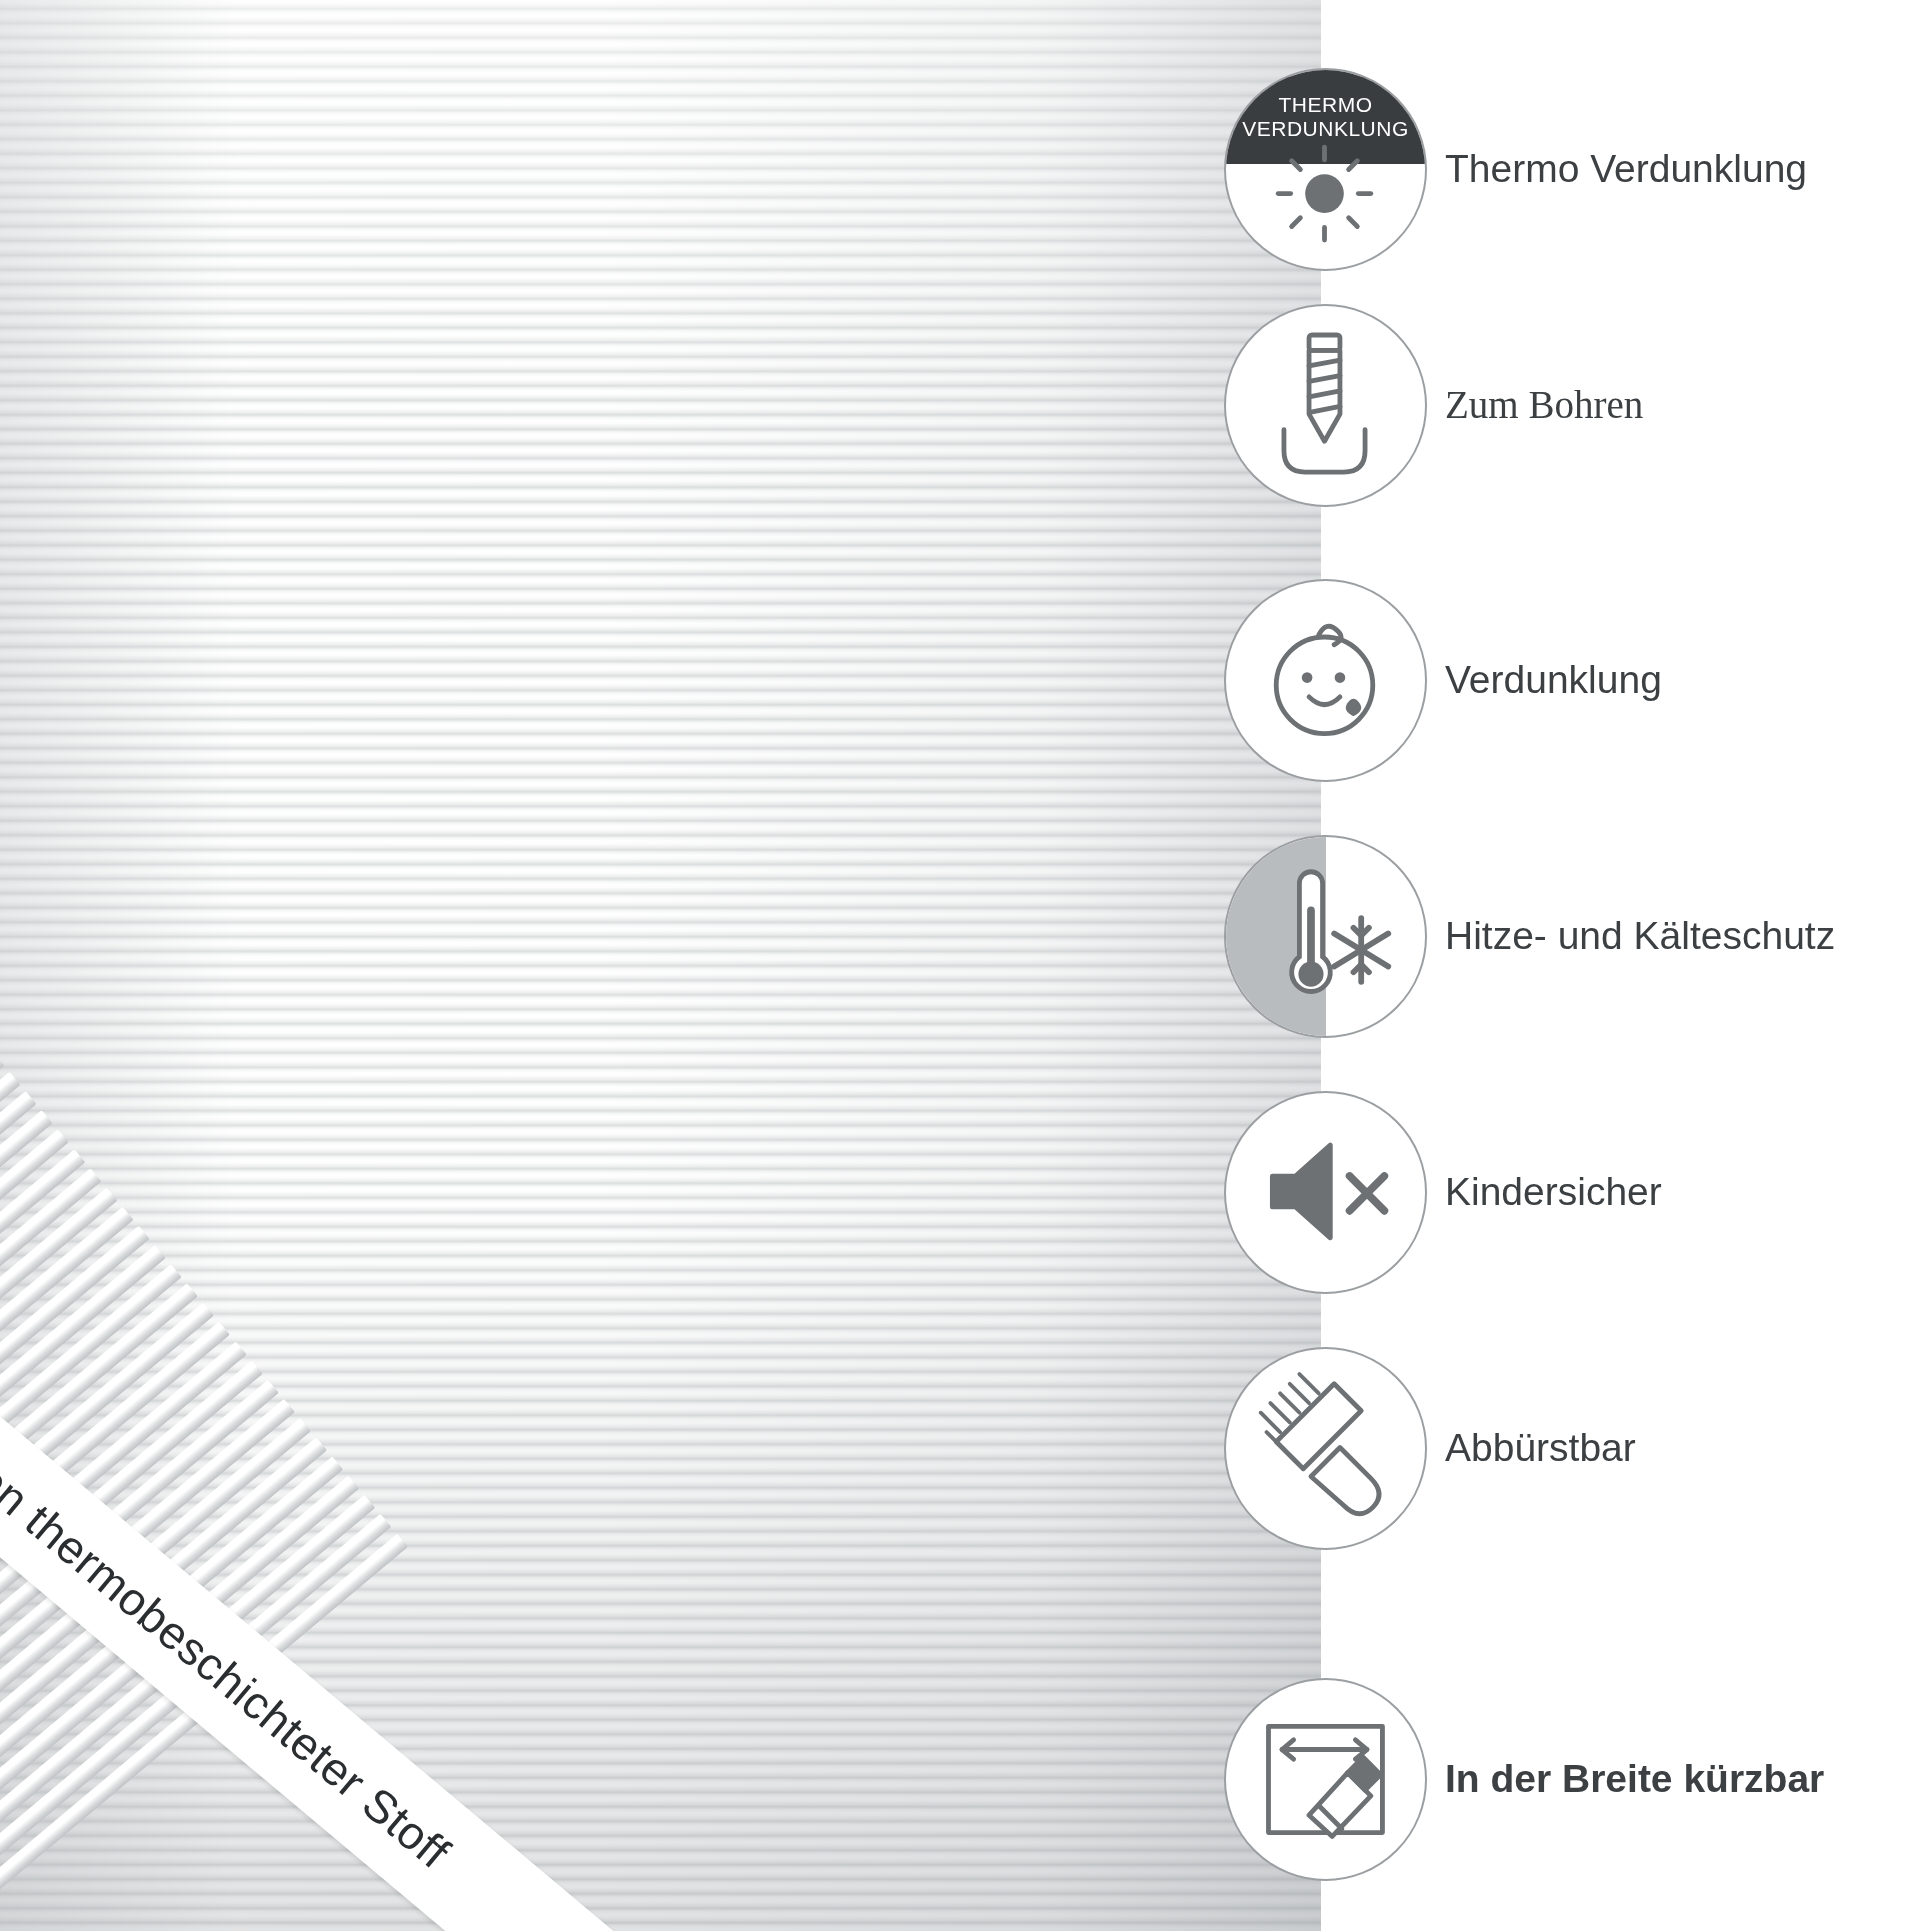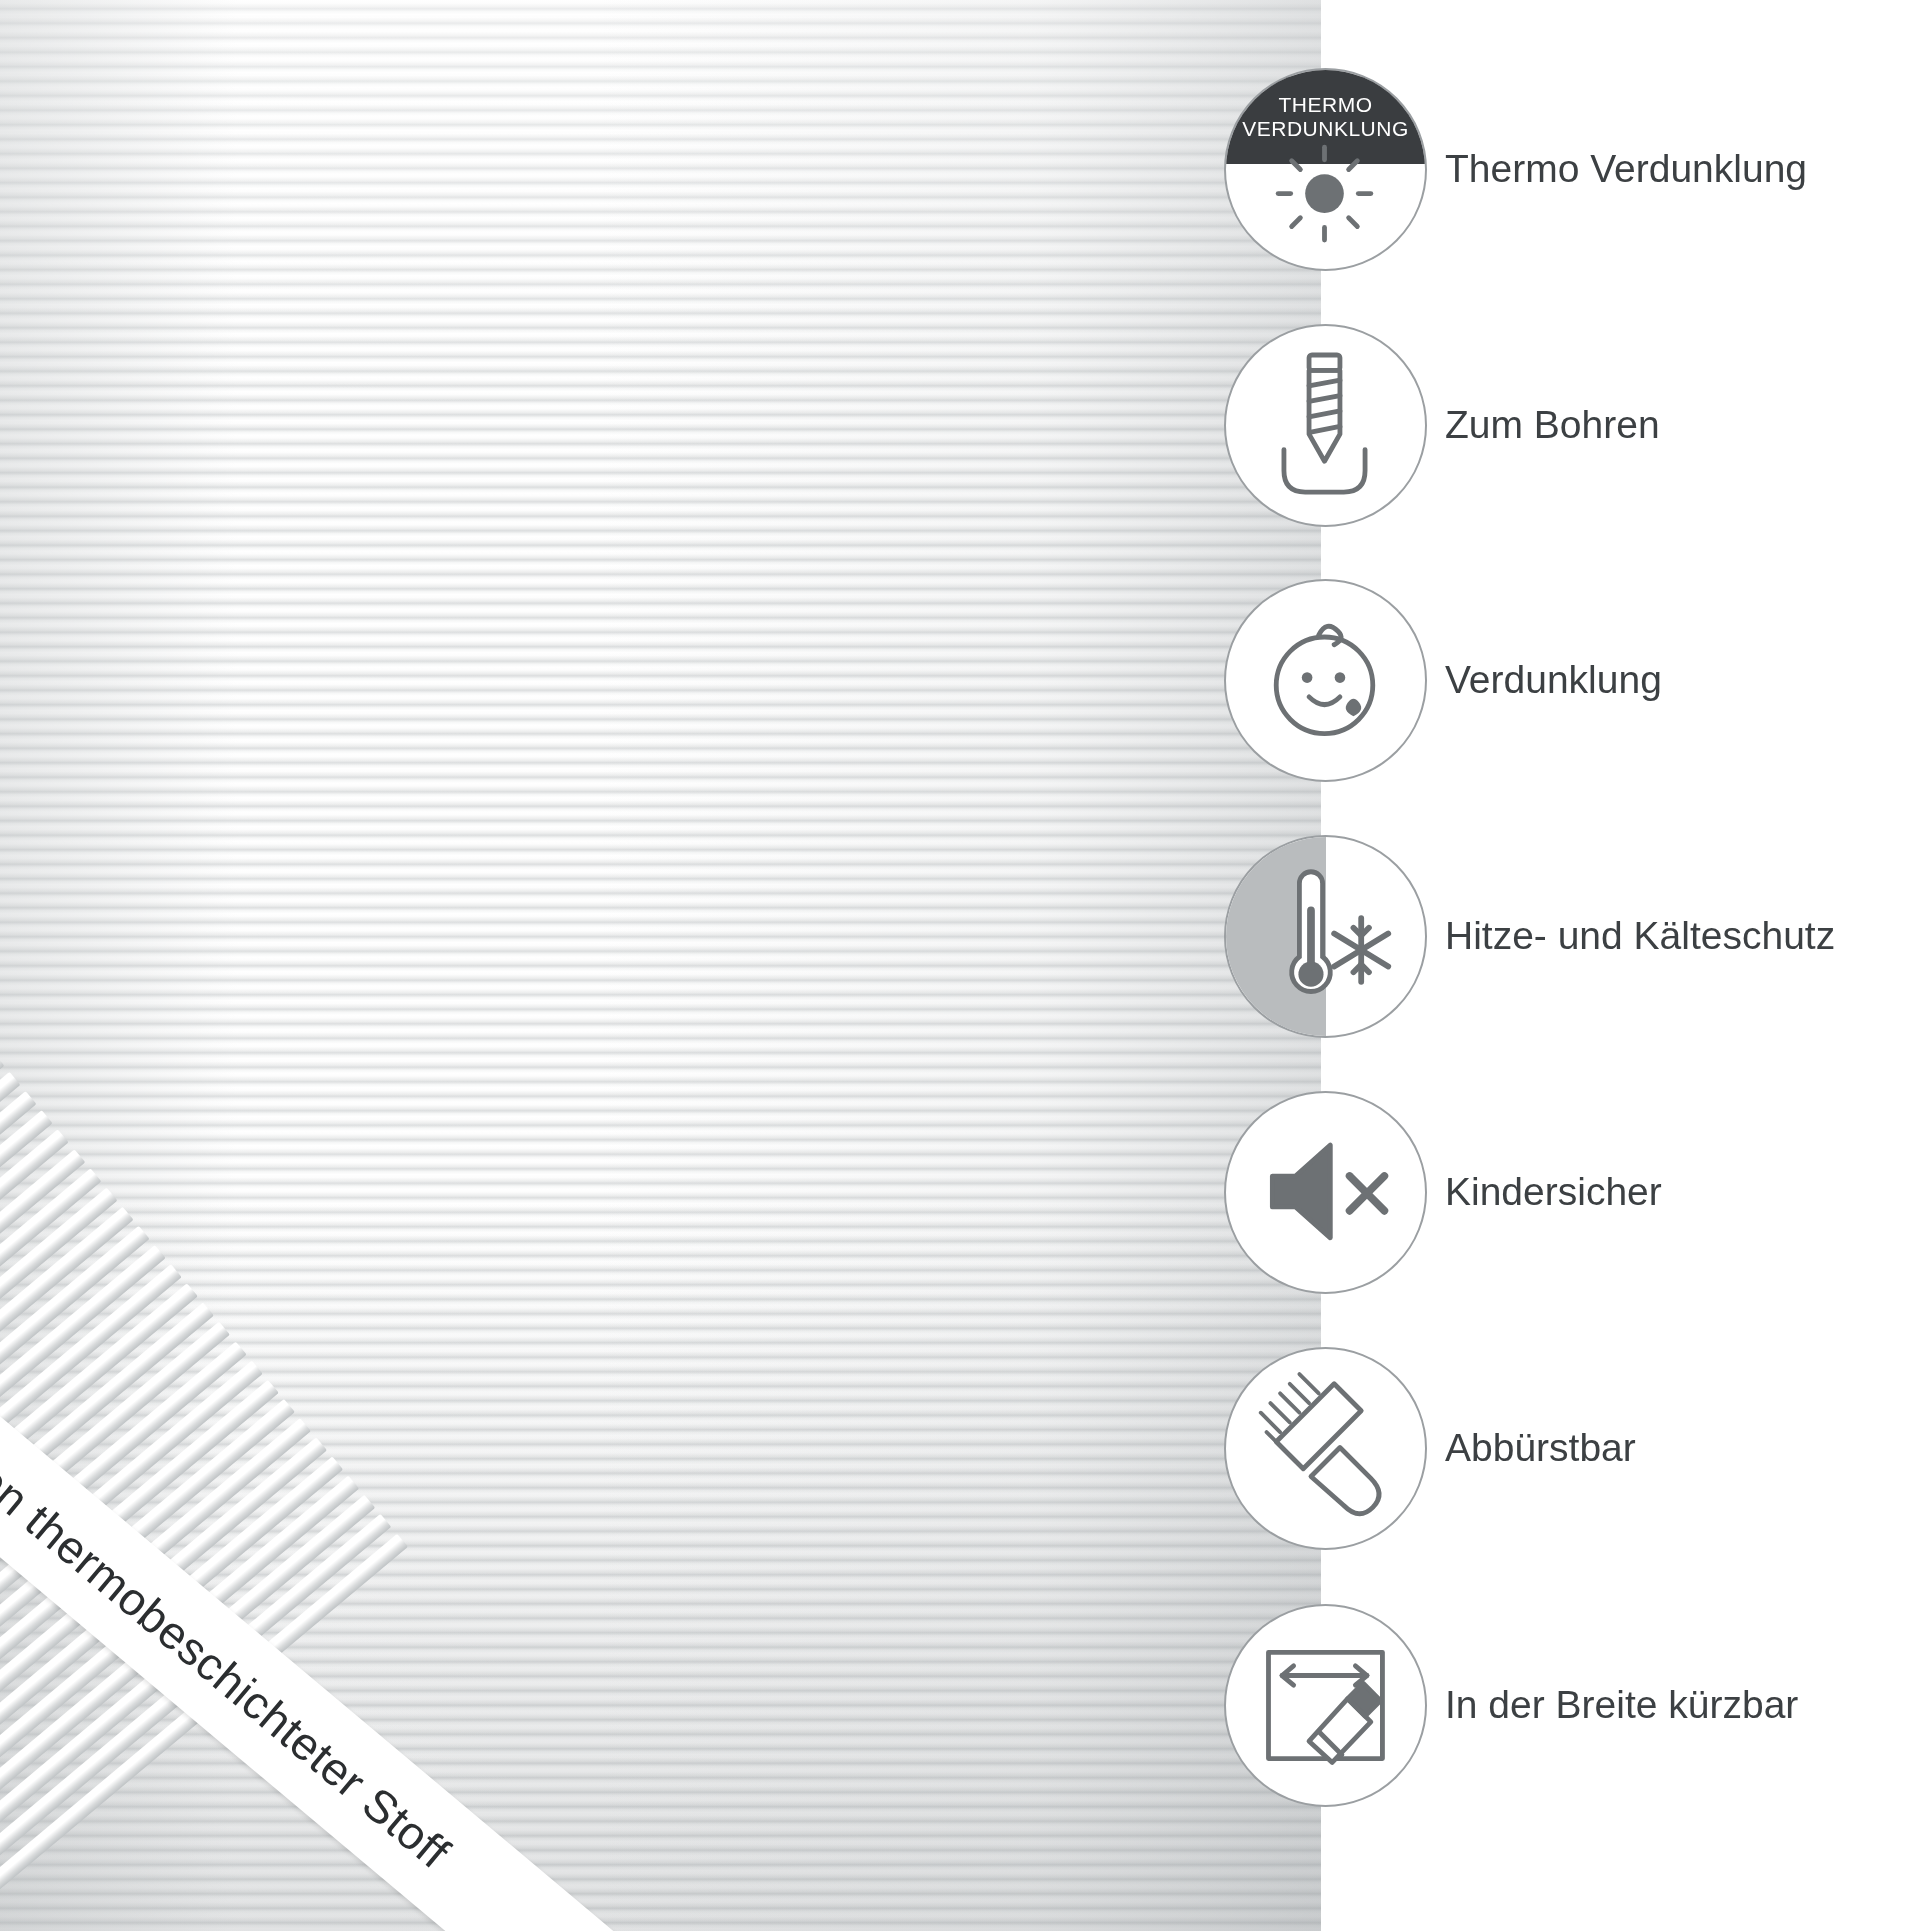--- a/index.html
+++ b/index.html
@@ -231,21 +231,21 @@
             <line x1="137" y1="128" x2="150" y2="128"></line>
             <line x1="77" y1="153" x2="68" y2="162"></line>
             <line x1="127" y1="153" x2="136" y2="162"></line>
             <line x1="102" y1="163" x2="102" y2="176"></line>
           </g>
         </svg>
       </div>
       <div class="feature-label">Thermo Verdunklung</div>
     </div>
 
-    <div class="feature" style="top:324px;">
+    <div class="feature" style="top:304px;font-family:Liberation Serif, serif;">
       <div class="badge">
         <svg width="197" height="197" viewBox="0 0 204 204">
           <g stroke="#6d7174" stroke-width="5" fill="none" stroke-linecap="round" stroke-linejoin="round">
             <path d="M60 128 L60 150 Q60 172 82 172 L122 172 Q144 172 144 150 L144 128"></path>
             <rect x="86" y="30" width="32" height="16" rx="3"></rect>
             <path d="M86 46 L86 112 L102 140 L118 112 L118 46 Z"></path>
             <line x1="86" y1="62" x2="118" y2="56"></line>
             <line x1="86" y1="78" x2="118" y2="72"></line>
             <line x1="86" y1="94" x2="118" y2="88"></line>
             <line x1="88" y1="110" x2="118" y2="104"></line>
@@ -323,21 +323,21 @@
             <line x1="86" y1="56" x2="66" y2="36"></line>
             <line x1="96" y1="46" x2="76" y2="26"></line>
             <line x1="62" y1="106" x2="42" y2="86"></line>
             <line x1="72" y1="116" x2="52" y2="96"></line>
           </g>
         </svg>
       </div>
       <div class="feature-label">Abbürstbar</div>
     </div>
 
-    <div class="feature" style="top:1604px;">
+    <div class="feature" style="top:1678px;font-weight:bold;">
       <div class="badge">
         <svg width="197" height="197" viewBox="0 0 204 204">
           <g stroke="#6d7174" stroke-width="5" fill="none" stroke-linejoin="round" stroke-linecap="round">
             <rect x="44" y="48" width="118" height="110"></rect>
             <line x1="58" y1="72" x2="146" y2="72"></line>
             <polyline points="70,62 58,72 70,82"></polyline>
             <polyline points="134,62 146,72 134,82"></polyline>
             <path d="M86 140 L126 96 L150 120 L110 162 Z" fill="#ffffff"></path>
             <line x1="96" y1="130" x2="120" y2="154"></line>
             <path d="M126 96 L142 80 L160 98 L144 114 Z" fill="#6d7174" stroke="#6d7174"></path>

